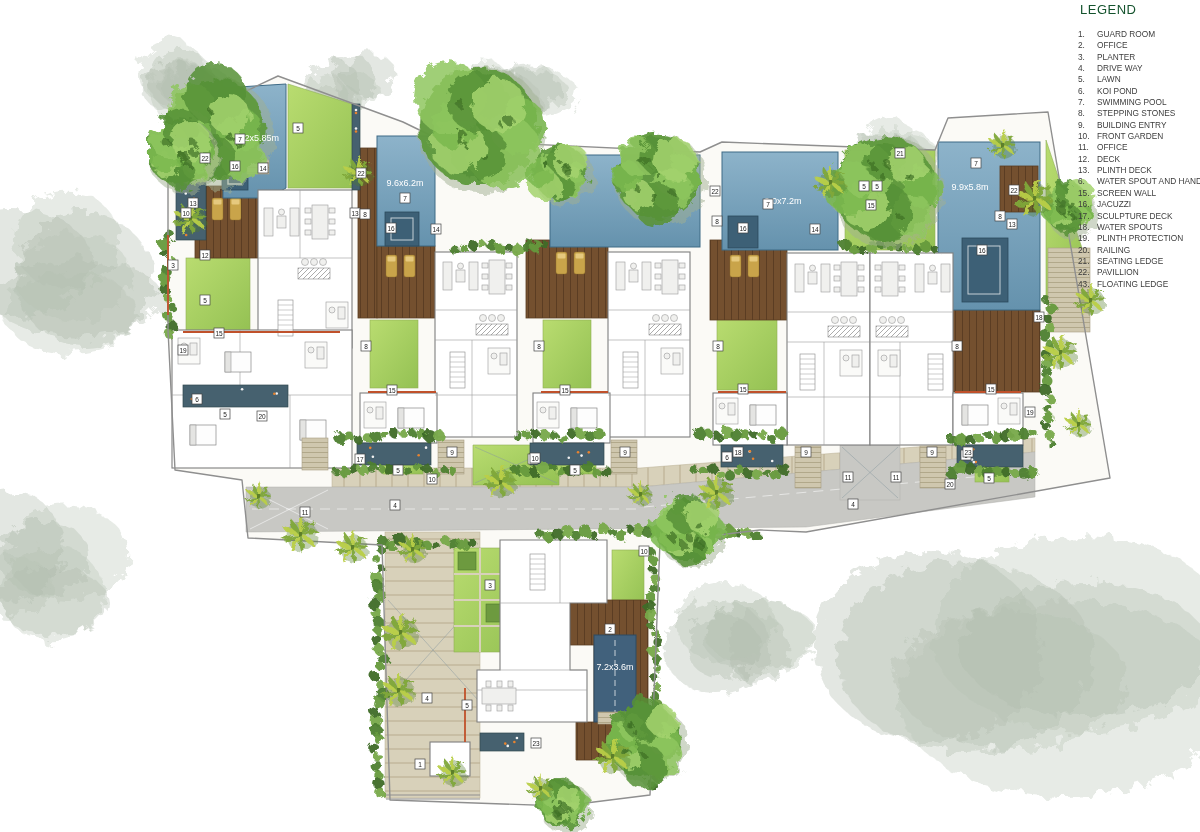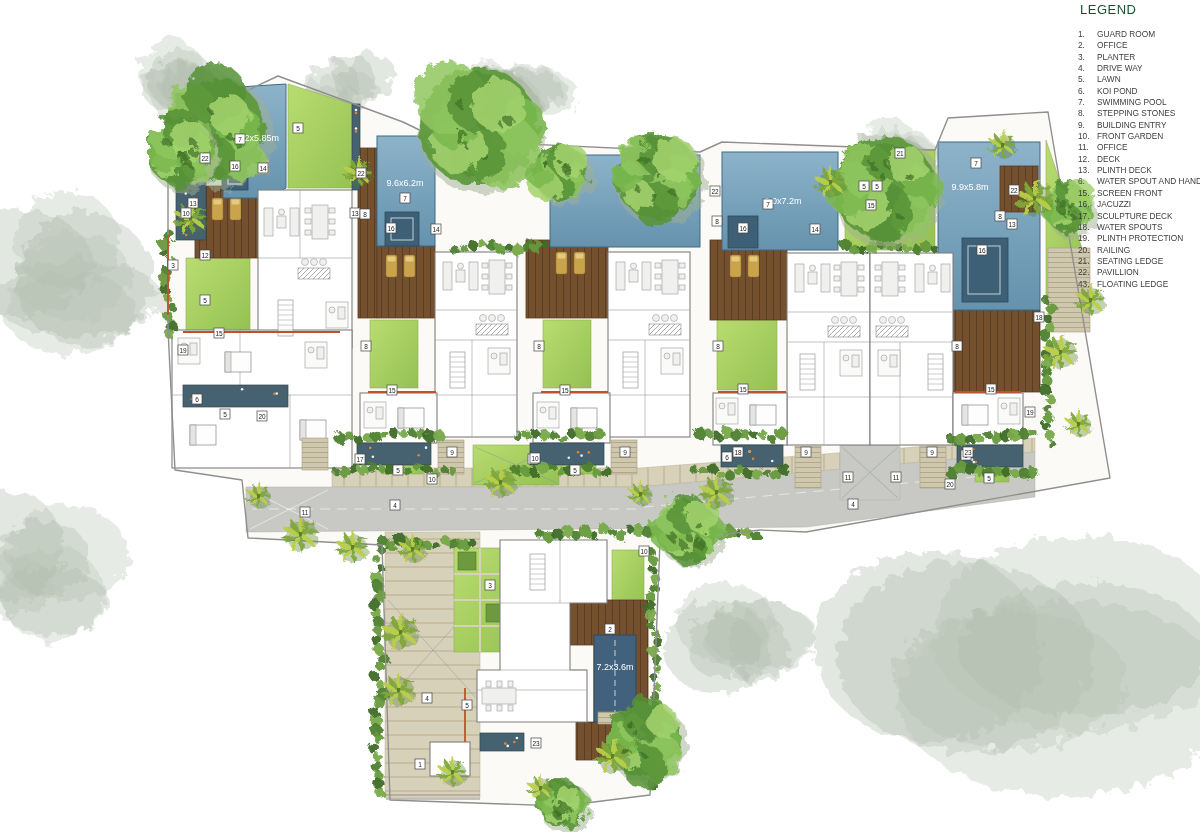--- a/index.html
+++ b/index.html
@@ -1479,21 +1479,21 @@
         <div class="lg-row">
           <span class="lg-num">13.</span>
           <span class="lg-label">PLINTH DECK</span>
         </div>
         <div class="lg-row">
           <span class="lg-num">6.</span>
           <span class="lg-label">WATER SPOUT AND HAND RAIL</span>
         </div>
         <div class="lg-row">
           <span class="lg-num">15.</span>
-          <span class="lg-label">SCREEN FRONT</span>
+          <span class="lg-label">SCREEN WALL</span>
         </div>
         <div class="lg-row">
           <span class="lg-num">16.</span>
           <span class="lg-label">JACUZZI</span>
         </div>
         <div class="lg-row">
           <span class="lg-num">17.</span>
           <span class="lg-label">SCULPTURE DECK</span>
         </div>
         <div class="lg-row">

